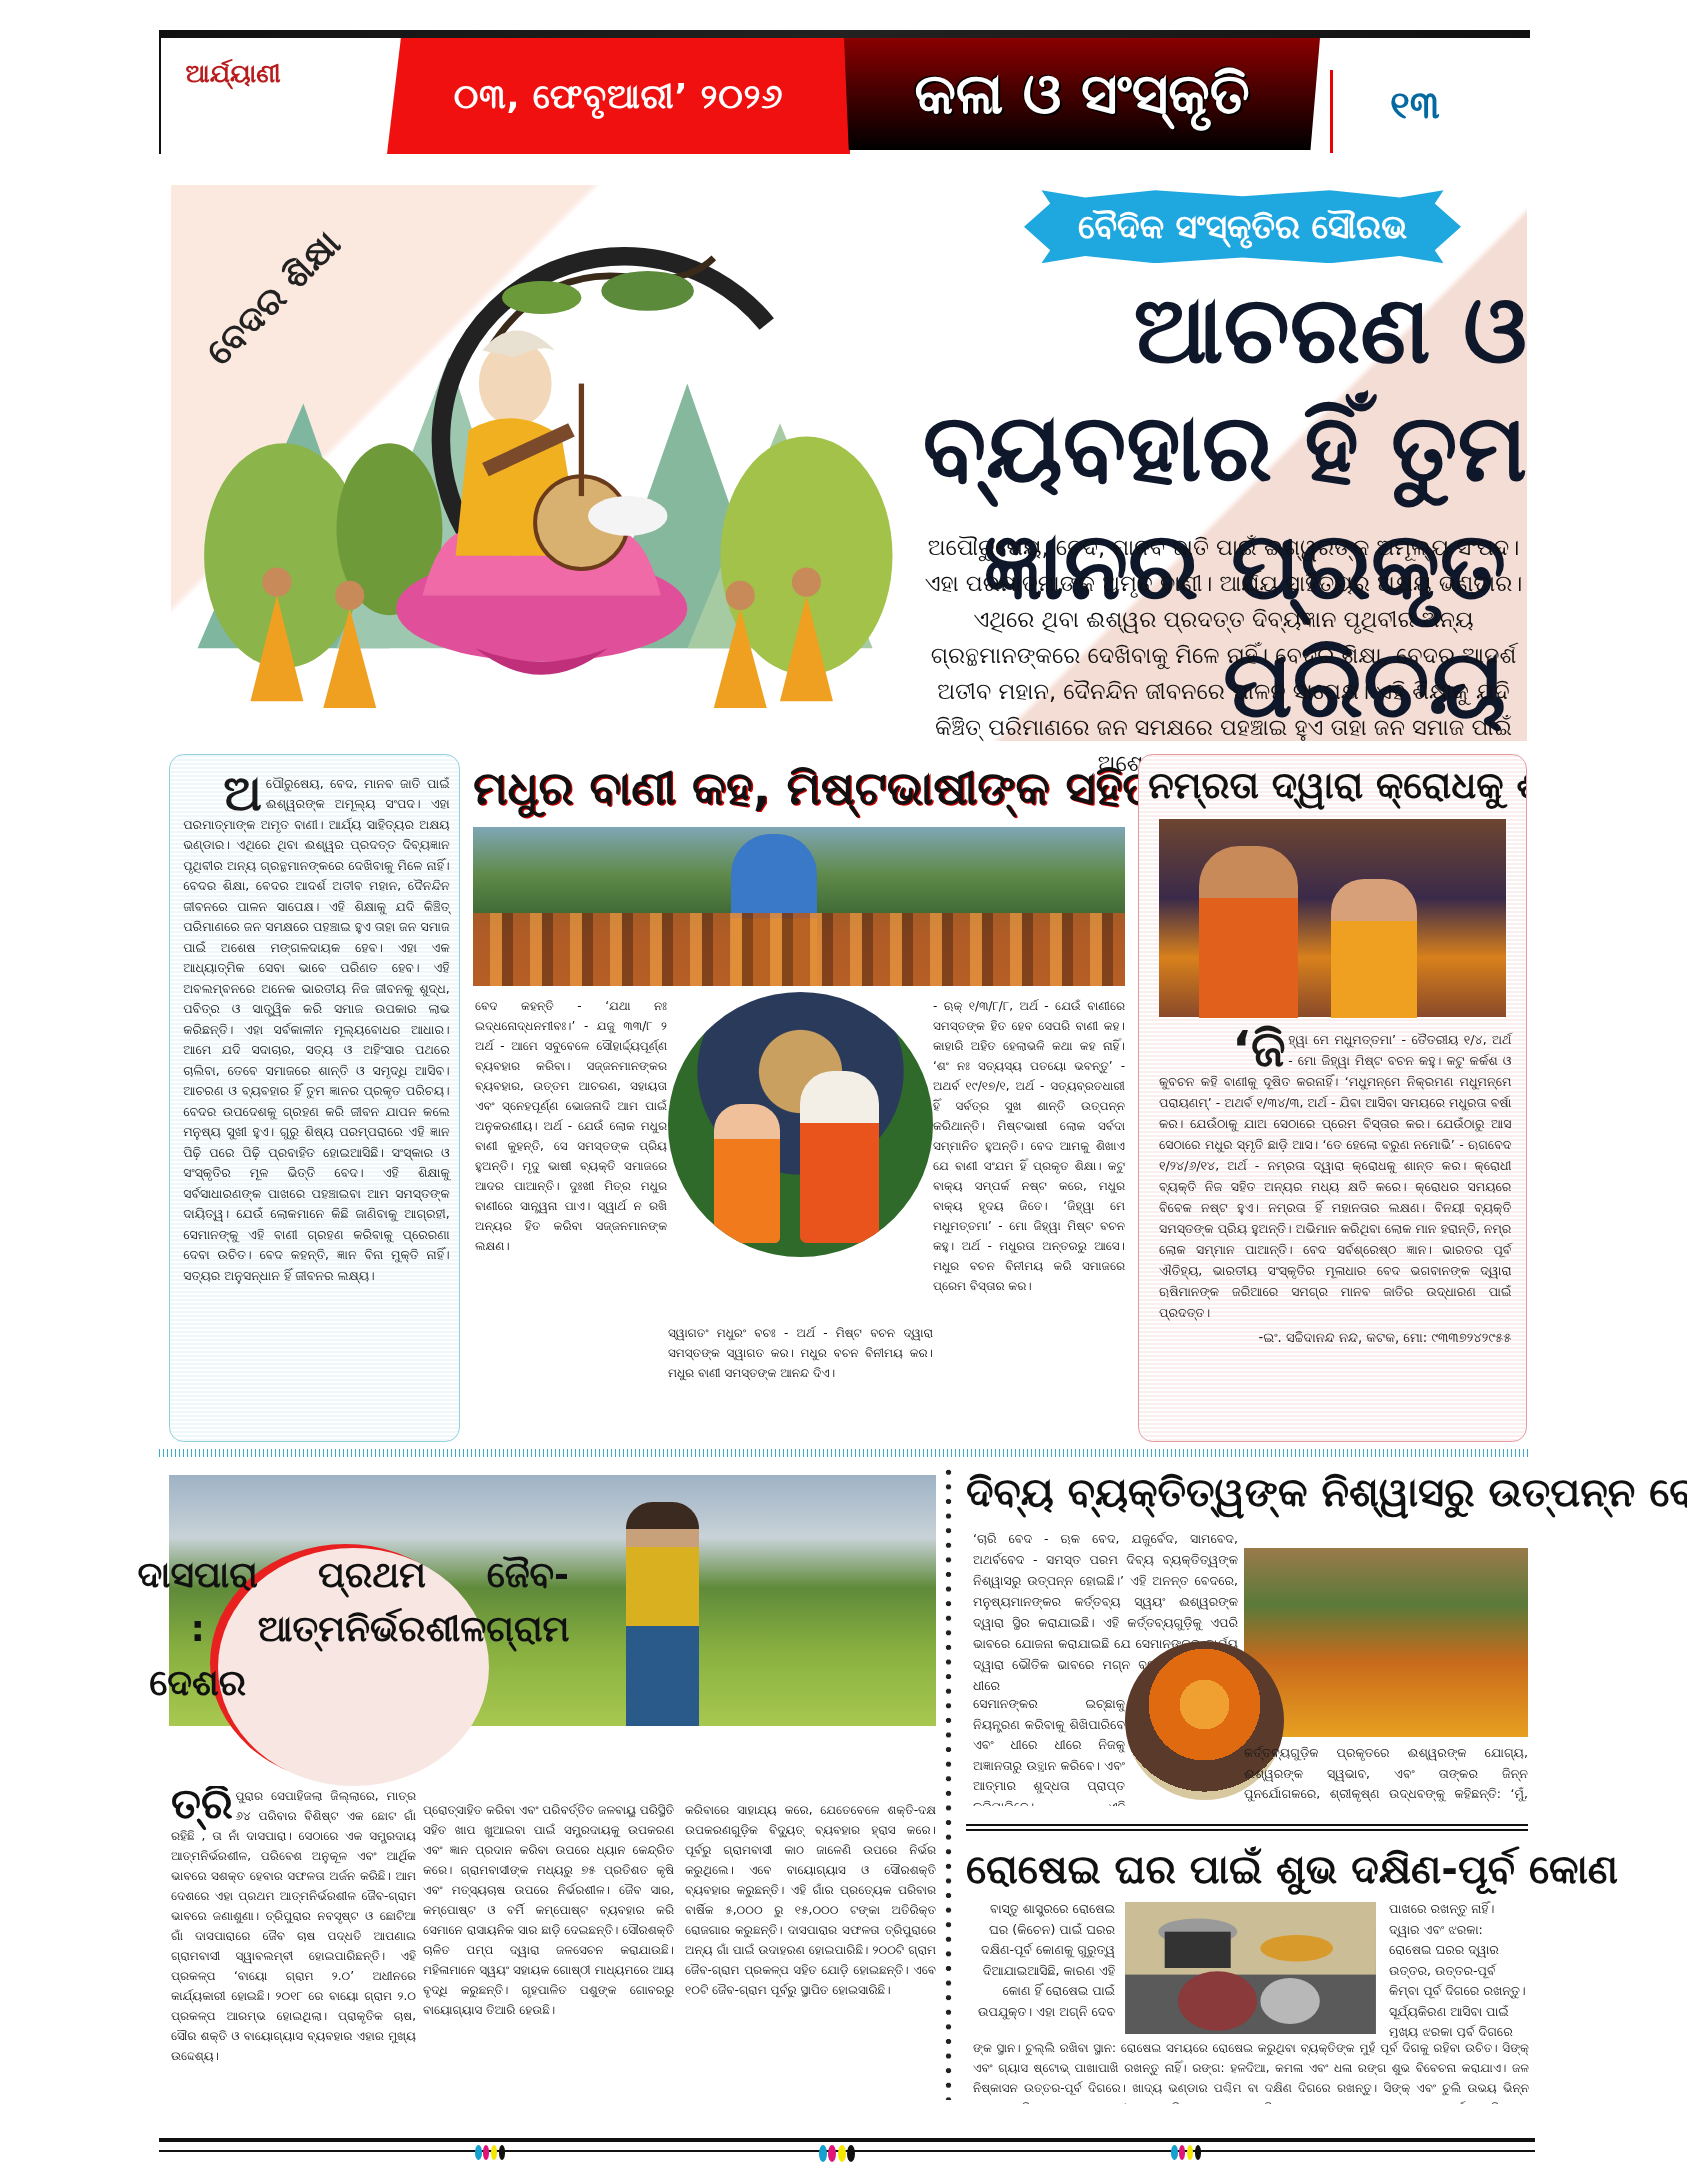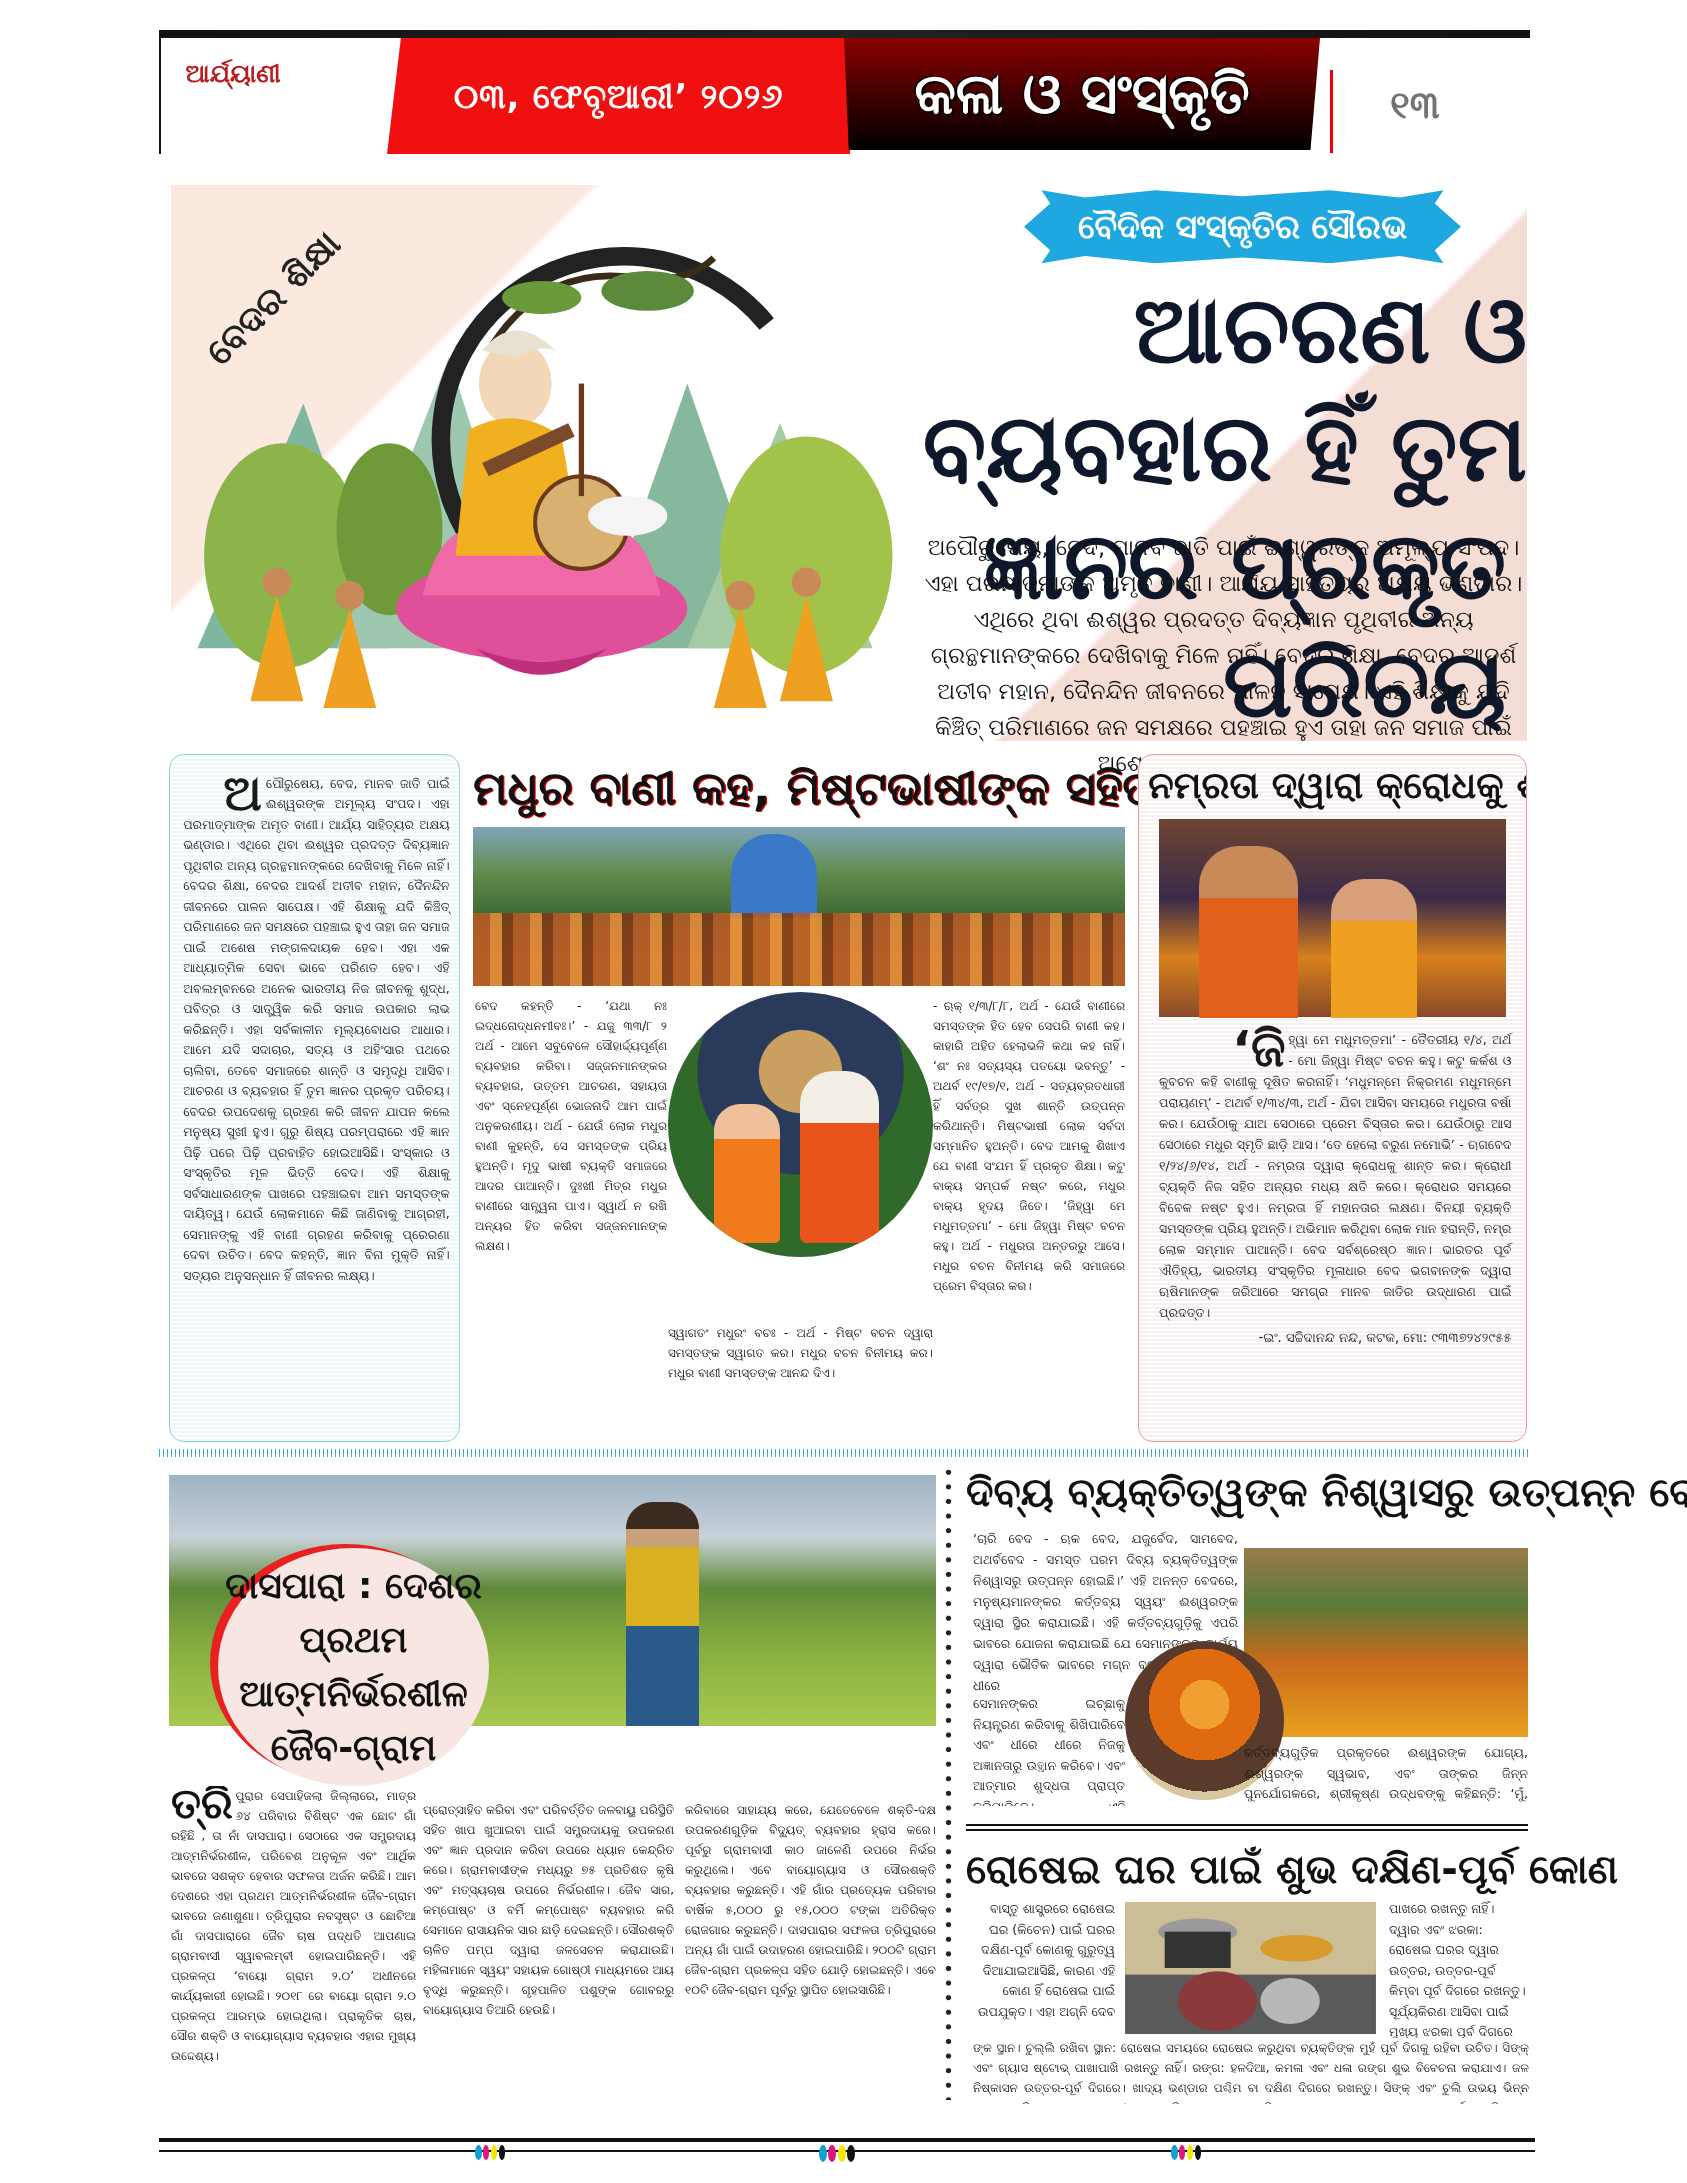--- a/index.html
+++ b/index.html
@@ -9,21 +9,21 @@
   
   .masthead { position: absolute; left: 159px; top: 30px; width: 1371px; height: 124px; }
   .mast-topbar { position: absolute; left: 0; top: 0; width: 100%; height: 8px; background: linear-gradient(90deg,#111 0%,#222 50%,#111 100%); }
   .mast-left-rule { position: absolute; left: 0; top: 8px; width: 2px; height: 116px; background: #111; }
   .mast-logo { position: absolute; left: 26.5px; top: 29px; font-size: 25px; font-weight: bold; color: #b91c1c; }
   .mast-date { position: absolute; left: 228px; top: 8px; width: 463px; height: 116px; background: #f01010; clip-path: polygon(3% 0, 100% 0, 100% 100%, 0 100%); display:flex; align-items:center; justify-content:center; }
   .mast-date span { color:#fff; font-size: 34px; font-weight: bold; letter-spacing: 0.7px; }
   .mast-section { position: absolute; left: 685px; top: 8px; width: 476px; height: 112px; background: linear-gradient(180deg,#8a0000 0%,#4a0000 45%,#000 100%); clip-path: polygon(0 0, 100% 0, 98% 100%, 1% 100%); display:flex; align-items:center; justify-content:center; }
   .mast-section span { color:#fff; font-size: 56px; font-weight: bold; text-shadow: 2px 2px 0 #000, -1.3px -1.3px 0 #000; }
   .mast-red-rule { position: absolute; left: 1171px; top: 40px; width: 2.6px; height: 83px; background: #e00; }
-  .mast-page { position: absolute; left: 1231px; top: 53px; font-size: 38px; font-weight: bold; color:#737373; }
+  .mast-page { position: absolute; left: 1231px; top: 53px; font-size: 38px; font-weight: bold; color:#0369a1; }
 
   
   .hero { position: absolute; left: 171px; top: 185px; width: 1356px; height: 556px; }
   .hero-bg { position:absolute; left:0; top:0; width:1356px; height:556px;
     background: linear-gradient(135deg, #fbe8df 0%, #fbe8df 22%, #ffffff 22.5%, #ffffff 72%, #f4ddd5 72.5%, #f4ddd5 100%); }
   .hero-illus { position:absolute; left:0; top:0; width:748px; height:556px; overflow:hidden; }
   .tag-vertical { position:absolute; left: 26.5px; top: 40px; font-size: 36px; font-weight:bold; color:#222; transform: rotate(-45deg); transform-origin: left top; margin-top: 119px; }
   .kicker { position:absolute; left: 853px; top: 5.3px; width: 437px; height: 73px; background:#1fa7e0;
     clip-path: polygon(0 50%,6% 18%,4% 0,14% 10%,30% 0,50% 8%,70% 0,86% 10%,96% 0,94% 18%,100% 50%,94% 82%,96% 100%,86% 90%,70% 100%,50% 92%,30% 100%,14% 90%,4% 100%,6% 82%);
     display:flex; align-items:center; justify-content:center; }
@@ -61,21 +61,21 @@
   .box-right .byline { text-align:right; margin-top: 4px; font-size: 13.2px; }
 
   
   .dash-divider { position:absolute; left: 159px; top: 1449px; width: 1370px; height: 8px; background: repeating-linear-gradient(90deg,#3aa9c9 0 1.3px,transparent 1.3px 4px); }
   .dot-divider { position:absolute; left: 945px; top: 1465px; width: 6.6px; height: 635px; background: radial-gradient(circle, #222 2.3px, transparent 2.6px) 0 0/6.6px 14.6px repeat-y; }
 
   
   .dasp-photo { position:absolute; left: 169px; top: 1475px; width: 767px; height: 251px; overflow:hidden;
     background: linear-gradient(180deg,#9fb3c5 0%,#c8d2d8 25%,#5f8a3a 45%,#88b040 70%,#a8c850 100%); }
   .dasp-photo .woman { position:absolute; left: 457px; top: 26.5px; width: 73px; height: 225px; background: linear-gradient(180deg,#3a2a20 0 12%,#c8a07a 12% 20%,#d8b020 20% 55%,#2a5a8a 55% 100%); border-radius: 26.5px 26.5px 0 0; }
-  .dasp-badge { position:absolute; left: 218px; top: 1548px; width: 271px; height: 238px; border-radius: 50%; background: #f8e6e2; box-shadow: -8px -4px 0 #e82020; display:flex; flex-direction:column; justify-content:center; }
+  .dasp-badge { position:absolute; left: 218px; top: 1548px; width: 271px; height: 238px; border-radius: 50%; background: #f8e6e2; box-shadow: -8px -4px 0 #e82020; display:flex; flex-direction:row; justify-content:center; }
   .dasp-badge span { font-size: 36px; font-weight: bold; line-height: 54px; color:#111; text-align:center; }
   .dasp-col { position:absolute; top: 1800px; font-size: 12px; line-height: 20px; text-align: justify; color:#111; overflow:hidden; height: 298px; }
   .dasp-col1 { left: 171px; width: 245px; top: 1786px; height: 311px; }
   .dasp-col2 { left: 423px; width: 251px; }
   .dasp-col3 { left: 685px; width: 251px; }
   .dasp-col1 .drop { float:left; font-size: 42px; font-weight: bold; line-height: 36px; margin: 0 2.6px 0 0; }
 
   
   .divya-headline { position:absolute; left: 966px; top: 1469px; width: 562px; font-size: 40px; font-weight: bold; color:#111; white-space: nowrap; }
   .divya-text1 { position:absolute; left: 973px; top: 1528px; width: 556px; font-size: 12.6px; line-height: 21px; text-align: justify; }

